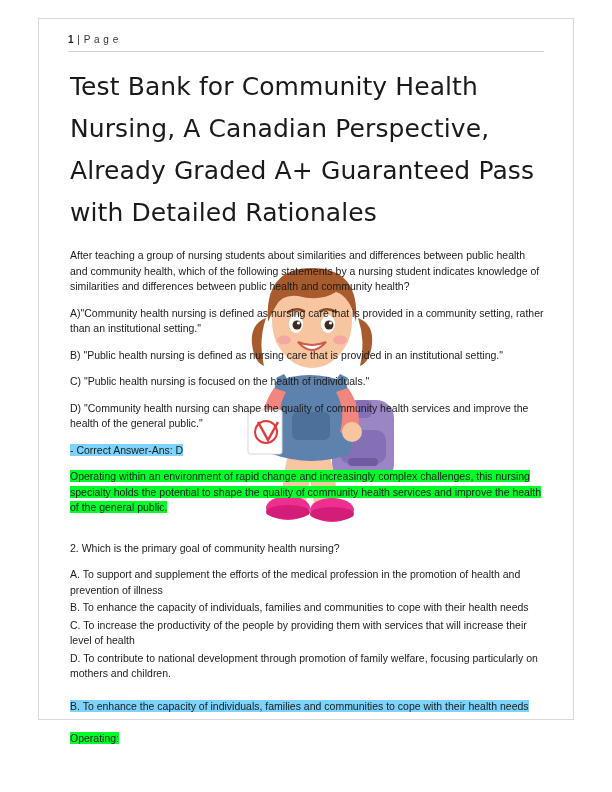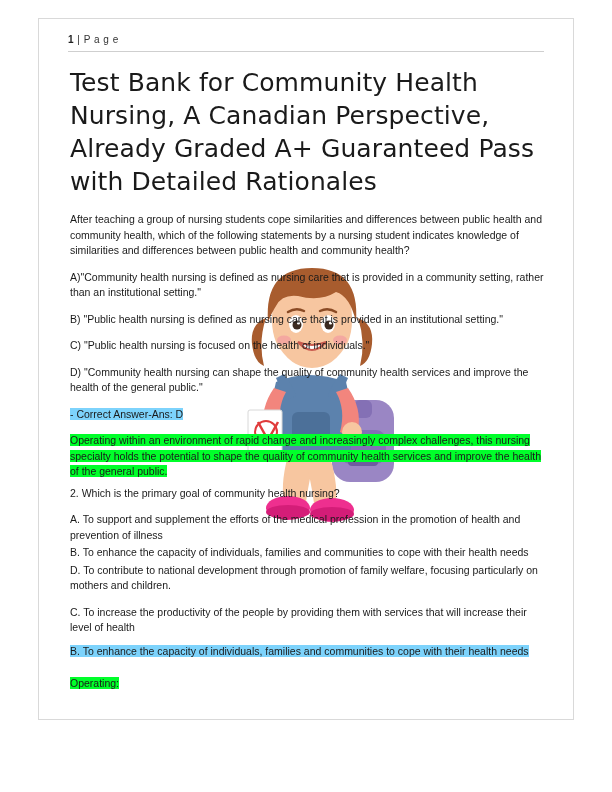--- a/index.html
+++ b/index.html
@@ -55,21 +55,21 @@
   .content {
     position: absolute;
     left: 70px;
     top: 66px;
     width: 474px;
   }
   h1.title {
     font-family: "DejaVu Sans", sans-serif;
     font-weight: normal;
     font-size: 25px;
-    line-height: 33px;
+    line-height: 42px;
     color: #1a1a1a;
     margin: 0 0 14px 0;
     letter-spacing: 0.1px;
   }
   .body-text {
     font-size: 10.5px;
     line-height: 15.5px;
     color: #1a1a1a;
     margin: 0 0 11px 0;
   }
@@ -85,21 +85,21 @@
   .hl-green {
     background: #00ff2a;
     display: inline;
     box-decoration-break: clone;
     -webkit-box-decoration-break: clone;
   }
   .block-green {
     font-size: 10.5px;
     line-height: 15.5px;
     color: #1a1a1a;
-    margin: 0 0 6px 0;
+    margin: 0 0 25px 0;
   }
   .spacer-sm { height: 6px; }
 
   
   .illustration {
     position: absolute;
     left: 236px;
     top: 262px;
     width: 182px;
     height: 282px;
@@ -185,41 +185,41 @@
 
         <path d="M62 80 q14 16 28 0 q-14 6 -28 0 z" fill="#ffffff" stroke="#c95b4e" stroke-width="2"></path>
       </g>
     </svg>
   </div>
 
   <div class="content">
 
     <h1 class="title">Test Bank for Community Health Nursing, A Canadian Perspective,  Already Graded A+  Guaranteed Pass with Detailed Rationales</h1>
 
-    <p class="body-text">After teaching a group of nursing students cope similarities and differences between public health and community health, which of the following statements by a nursing student indicates knowledge of similarities and differences between public health and community health?</p>
+    <p class="body-text">After teaching a group of nursing students about similarities and differences between public health and community health, which of the following statements by a nursing student indicates knowledge of similarities and differences between public health and community health?</p>
 
     <p class="body-text">A)"Community health nursing is defined as nursing care that is provided in a community setting, rather than an institutional setting."</p>
     <p class="body-text">B) "Public health nursing is defined as nursing care that is provided in an institutional setting."</p>
     <p class="body-text">C) "Public health nursing is focused on the health of individuals."</p>
     <p class="body-text">D) "Community health nursing can shape the quality of community health services and improve the health of the general public."</p>
 
     <p class="body-text">
       <span class="hl-yellow">- Correct Answer-Ans: D</span>
     </p>
 
     <p class="block-green">
       <span class="hl-green">Operating within an environment of rapid change and increasingly complex challenges, this nursing specialty holds the potential to shape the quality of community health services and improve the health of the general public.</span>
     </p>
 
     <p class="body-text">2. Which is the primary goal of community health nursing?</p>
 
     <p class="body-text tight">A. To support and supplement the efforts of the medical profession in the promotion of health and prevention of illness</p>
     <p class="body-text tight">B. To enhance the capacity of individuals, families and communities to cope with their health needs</p>
+    <p class="body-text tight">C. To increase the productivity of the people by providing them with services that will increase their level of health</p>
     <p class="body-text">D. To contribute to national development through promotion of family welfare, focusing particularly on mothers and children.</p>
-    <p class="body-text tight">C. To increase the productivity of the people by providing them with services that will increase their level of health</p>
 
     <div class="spacer-sm"></div>
 
     <p class="body-text">
       <span class="hl-yellow">B. To enhance the capacity of individuals, families and communities to cope with their health needs</span>
     </p>
 
     <div class="spacer-sm"></div>
 
     <p class="body-text tight">

